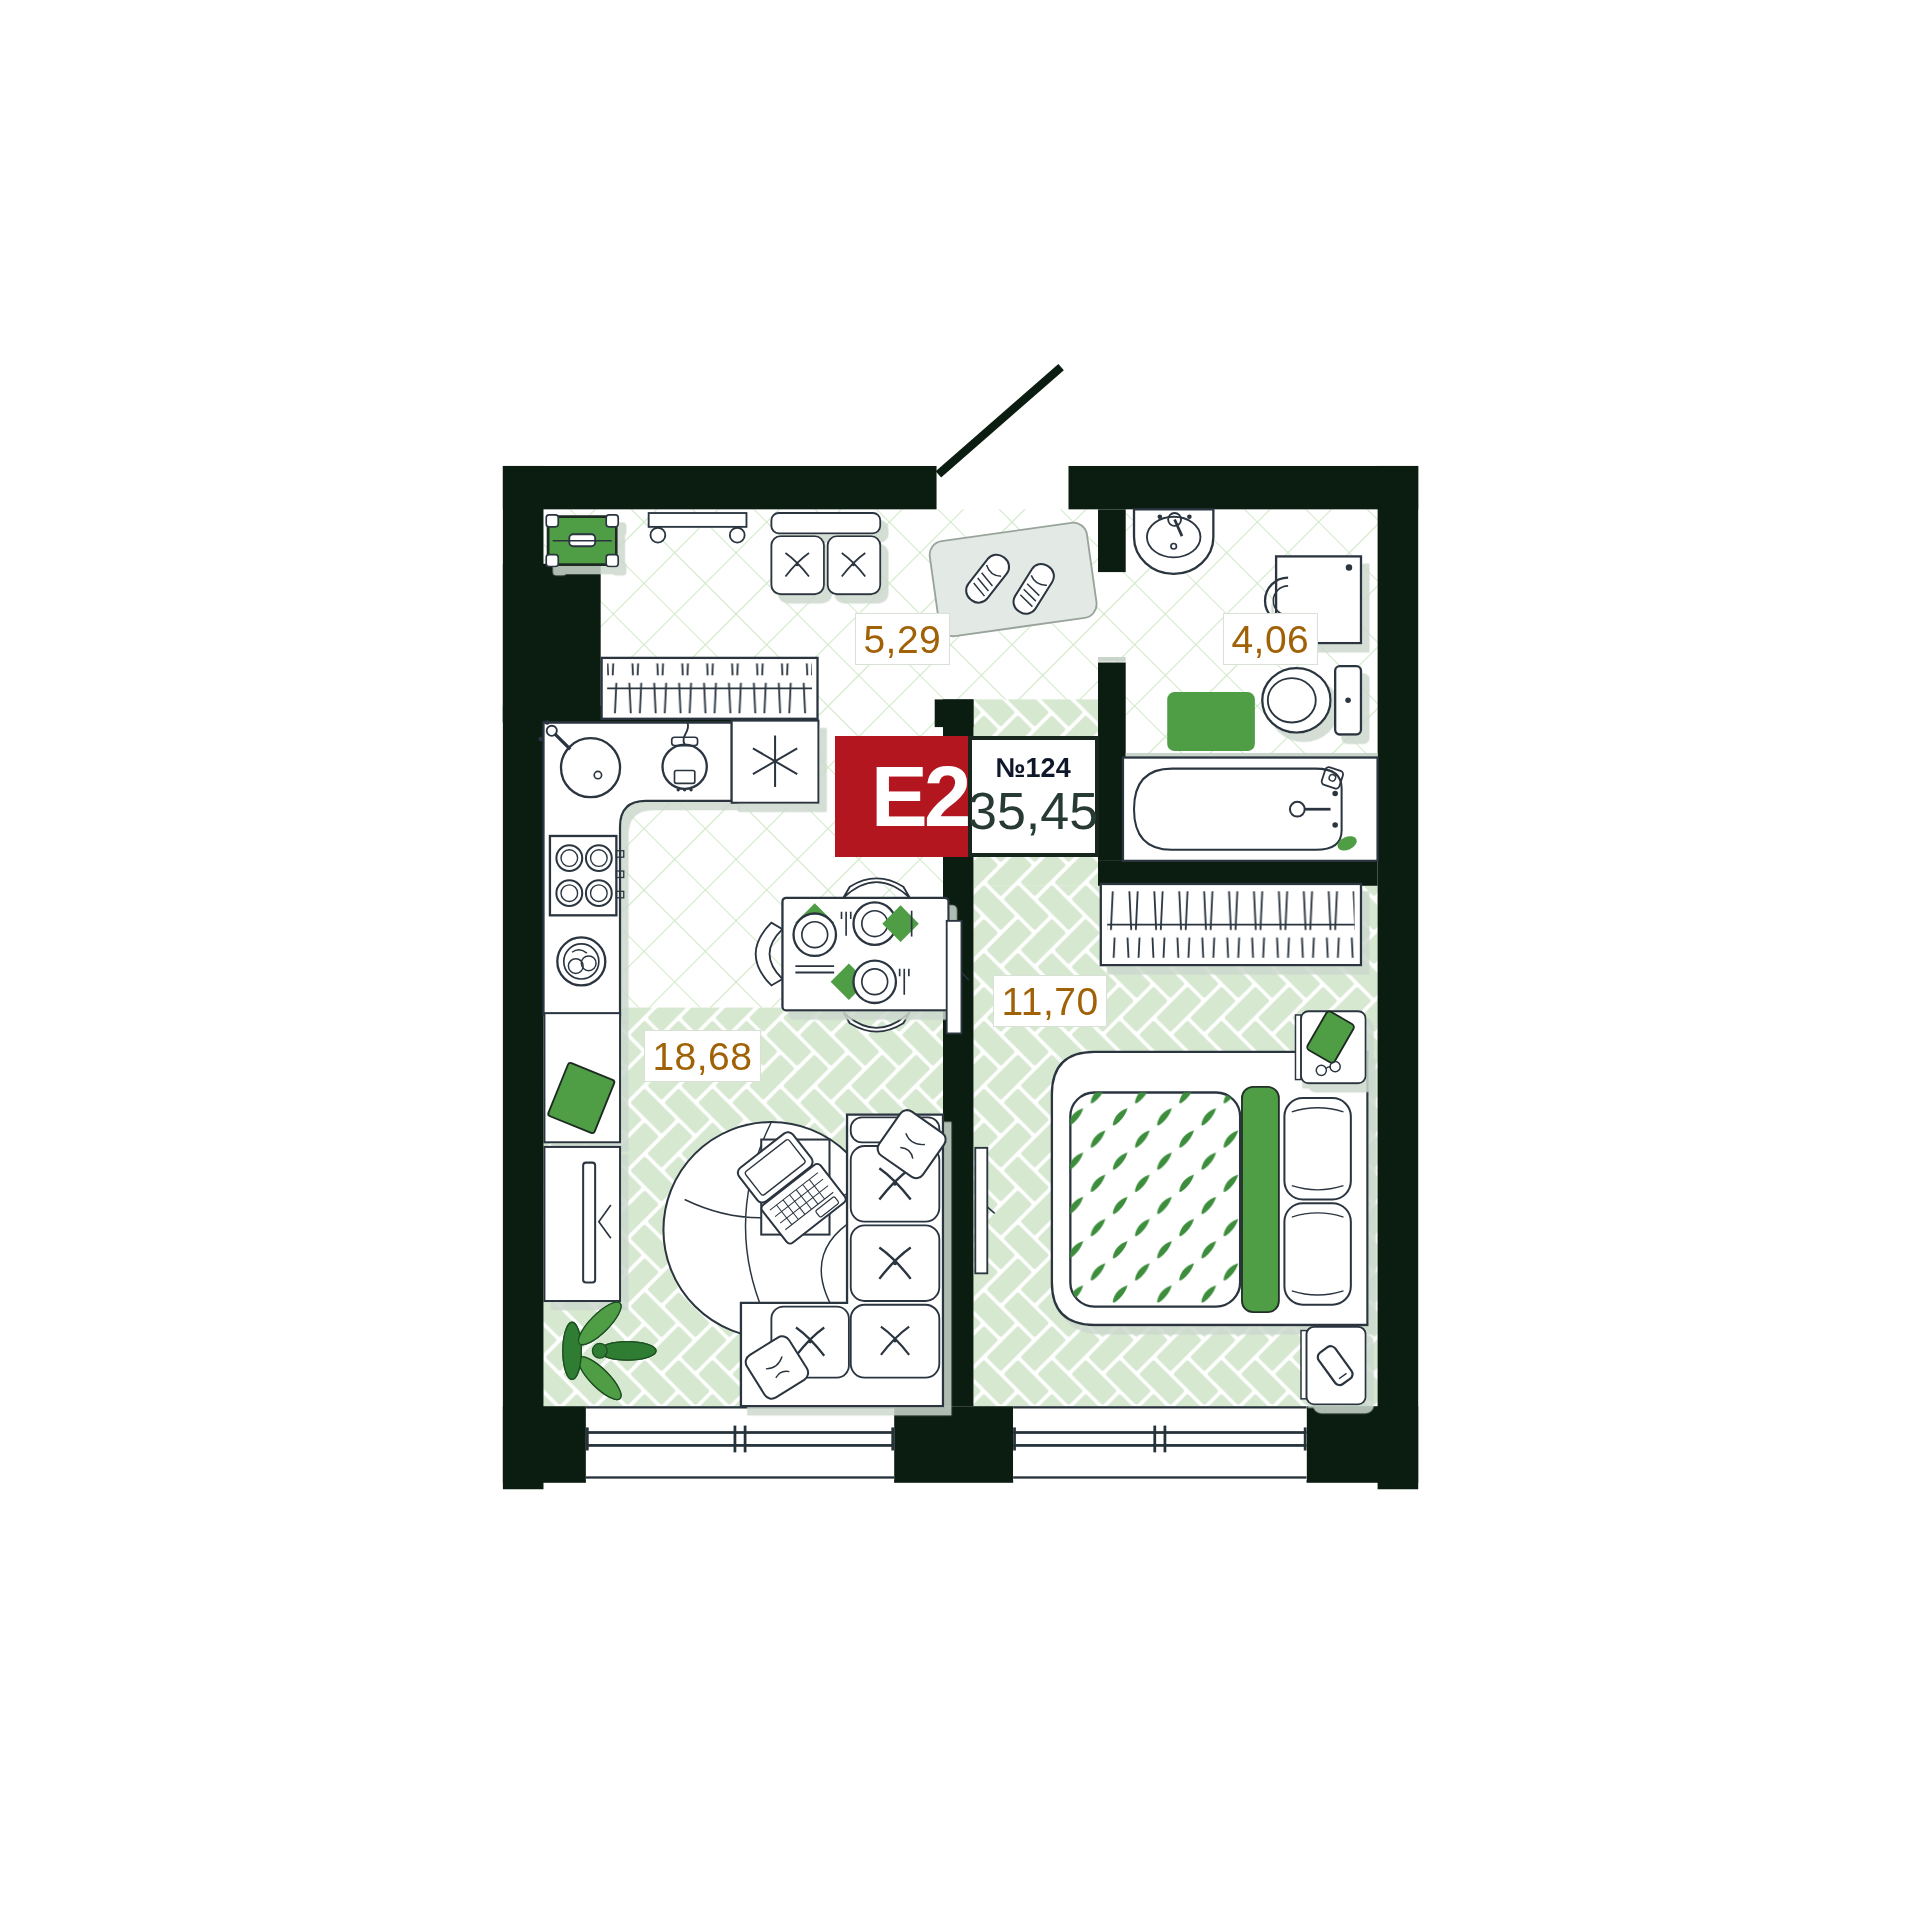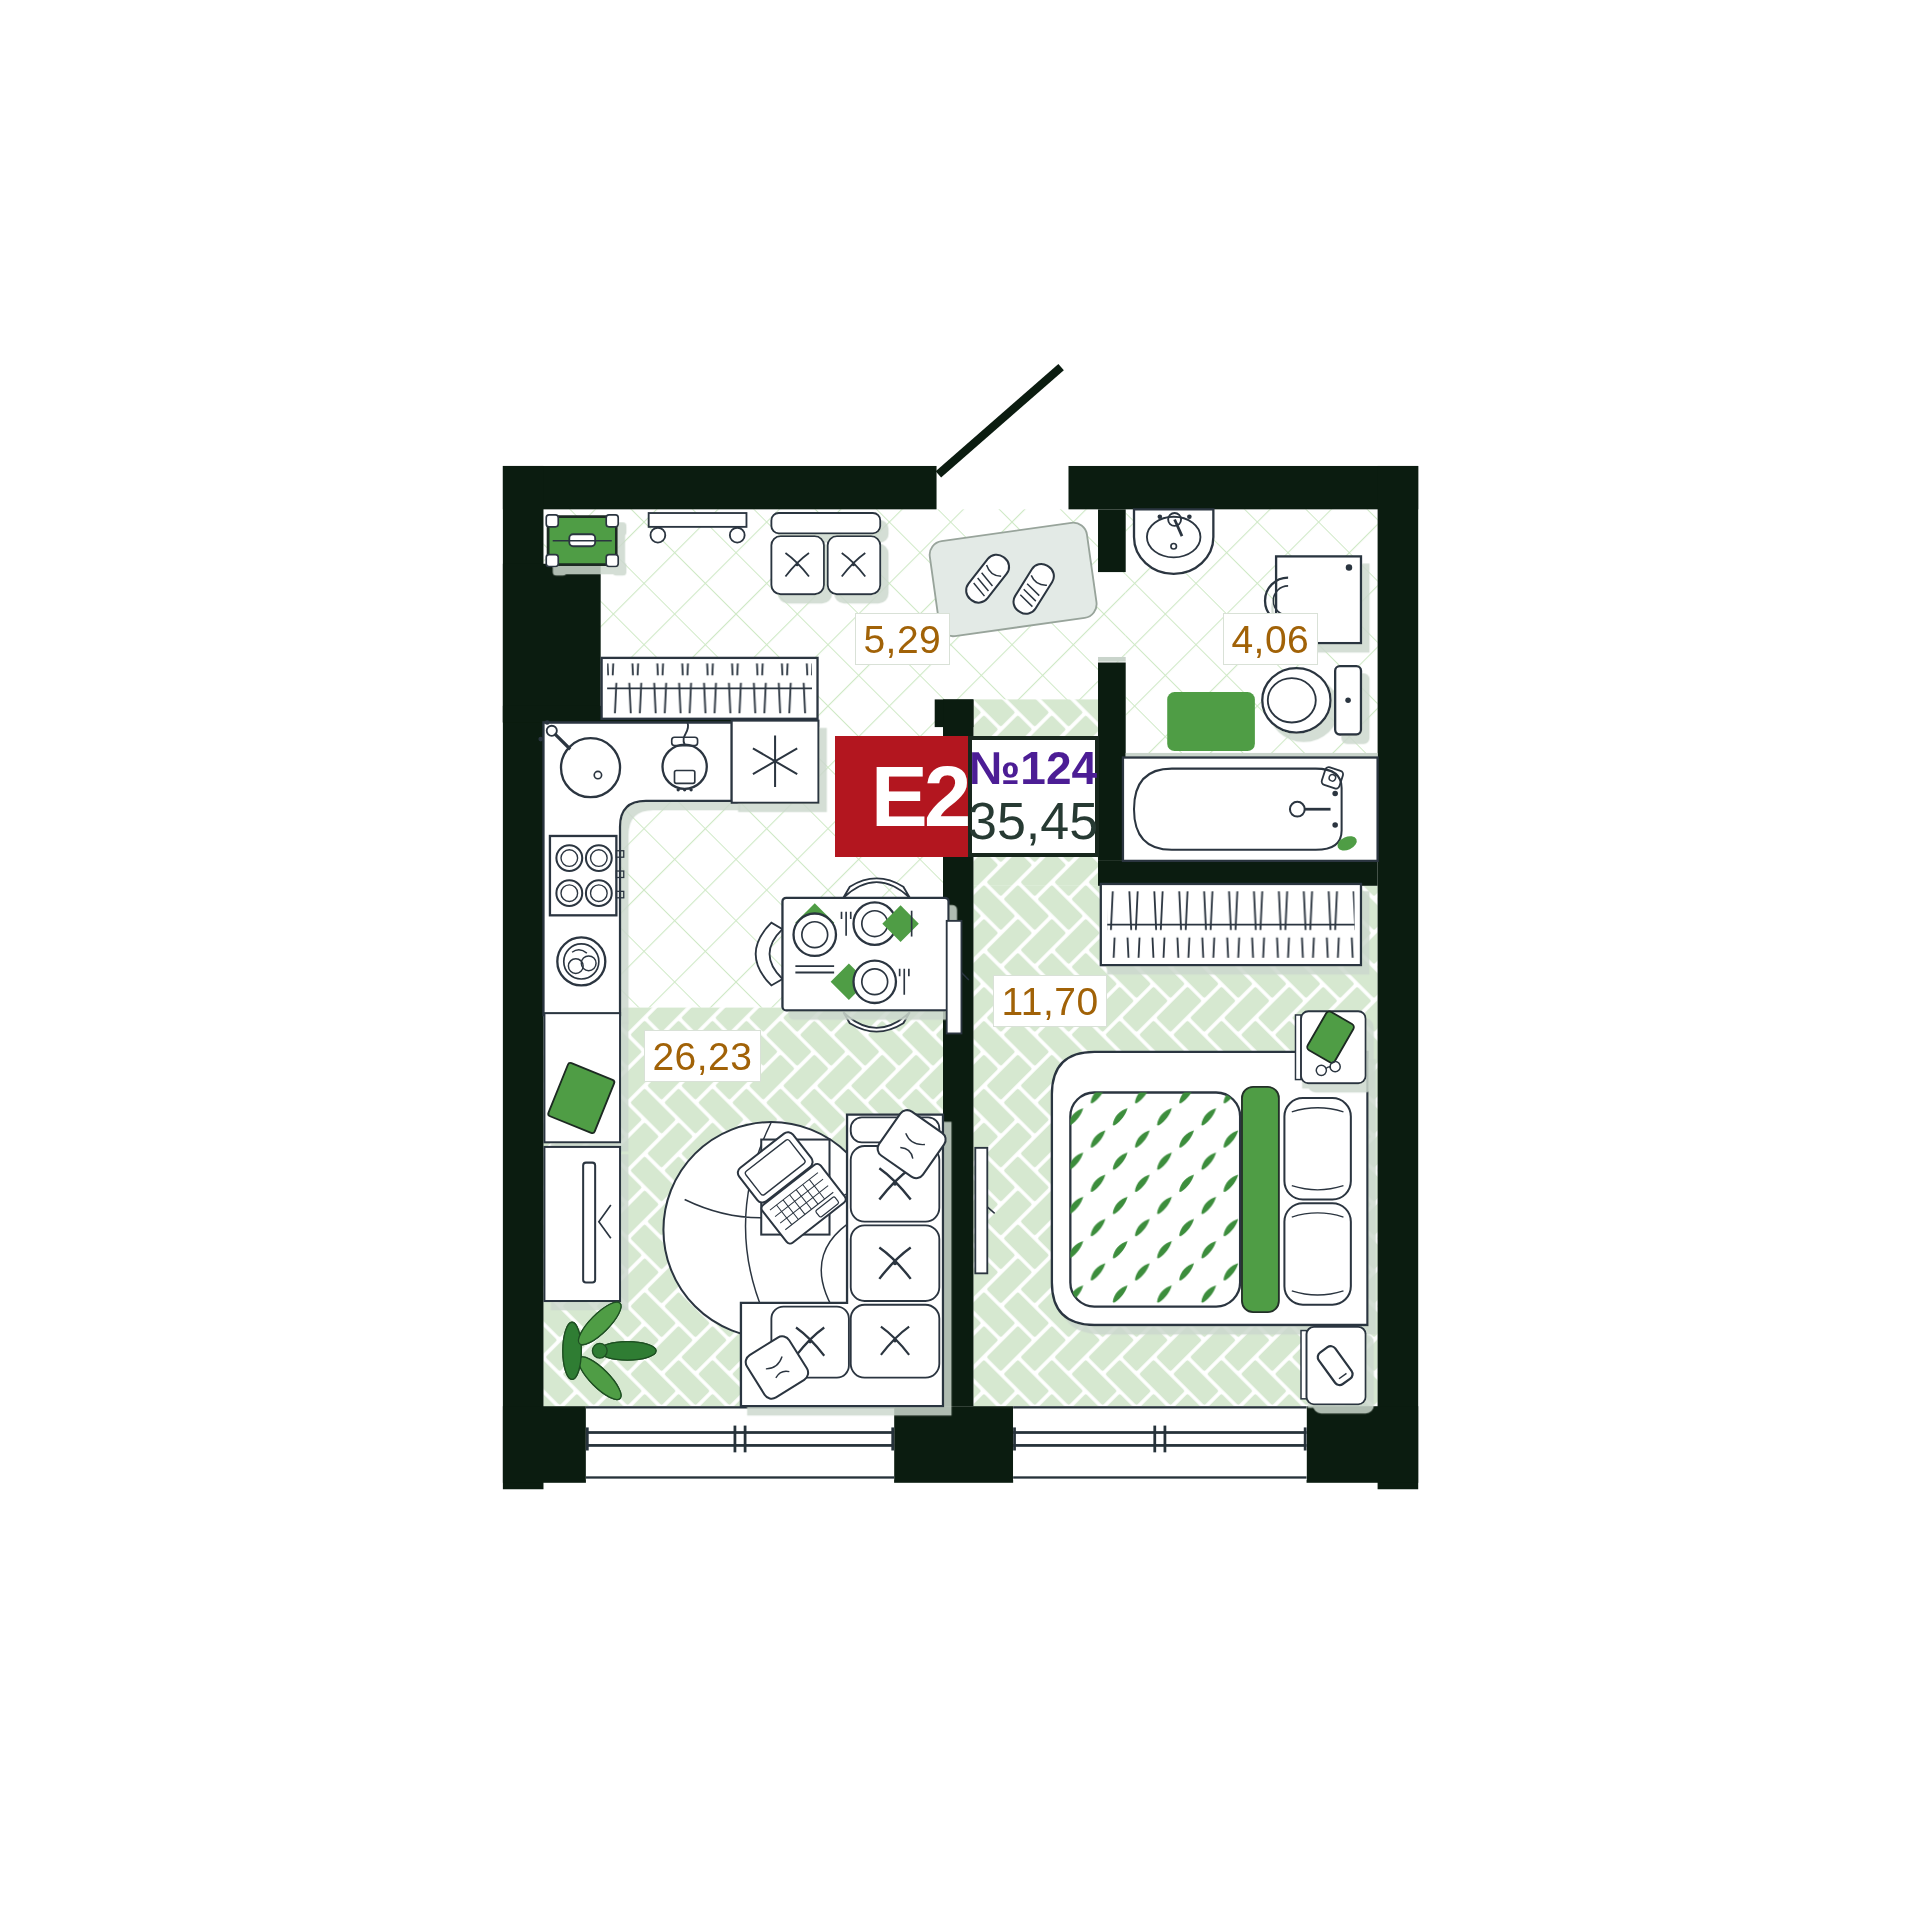--- a/index.html
+++ b/index.html
@@ -18,21 +18,21 @@
   .badge-type{
     width:114px;height:121px;background:#b3161f;color:#ffffff;
     display:flex;align-items:center;justify-content:center;
     font-size:85px;font-weight:700;letter-spacing:-3.7px;padding-left:36px;
   }
   .badge-info{
     box-sizing:border-box;width:131px;height:121px;background:#ffffff;
     border:4.6px solid #18271d;display:flex;flex-direction:column;
     align-items:center;justify-content:center;
   }
-  .badge-number{font-size:46px;font-weight:700;color:#4c1d95;line-height:1.05;}
+  .badge-number{font-size:27px;font-weight:700;color:#0f172a;line-height:1.05;}
   .badge-area{font-size:52px;font-weight:400;color:#273a33;line-height:1.05;margin-top:1.8px;}
 </style>
 </head>
 <body>
 
 <div class="canvas">
 
 <svg class="plan-svg" width="1922" height="1922" viewBox="0 0 2083 2083">
   <defs>
 
@@ -393,21 +393,21 @@
         <path d="M-5 14 H5" stroke-width="1.6"></path>
       </g>
     </g>
   </g>
 </svg>
 
 <div class="area-label" style="left:855px;top:613px;min-width:81px;height:52px;">5,29</div>
 
 <div class="area-label" style="left:1223px;top:613px;min-width:85px;height:52px;">4,06</div>
 
-<div class="area-label" style="left:644px;top:1030px;min-width:98px;height:52px;">26,23</div>
+<div class="area-label" style="left:644px;top:1030px;min-width:98px;height:52px;">18,68</div>
 
 <div class="area-label" style="left:993px;top:975px;min-width:98px;height:52px;">11,70</div>
 
 <div class="unit-badge">
   <div class="badge-type">E2</div>
   <div class="badge-info">
     <div class="badge-number">№124</div>
     <div class="badge-area">35,45</div>
   </div>
 </div>

